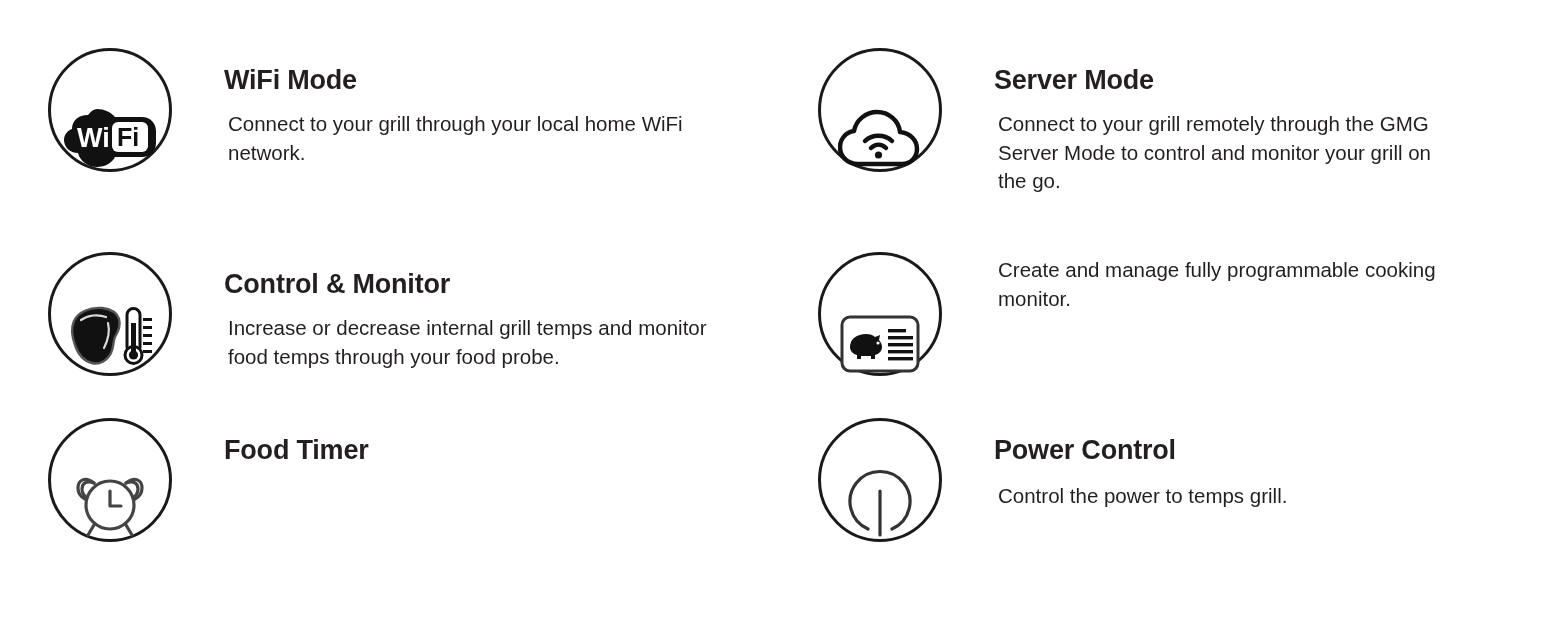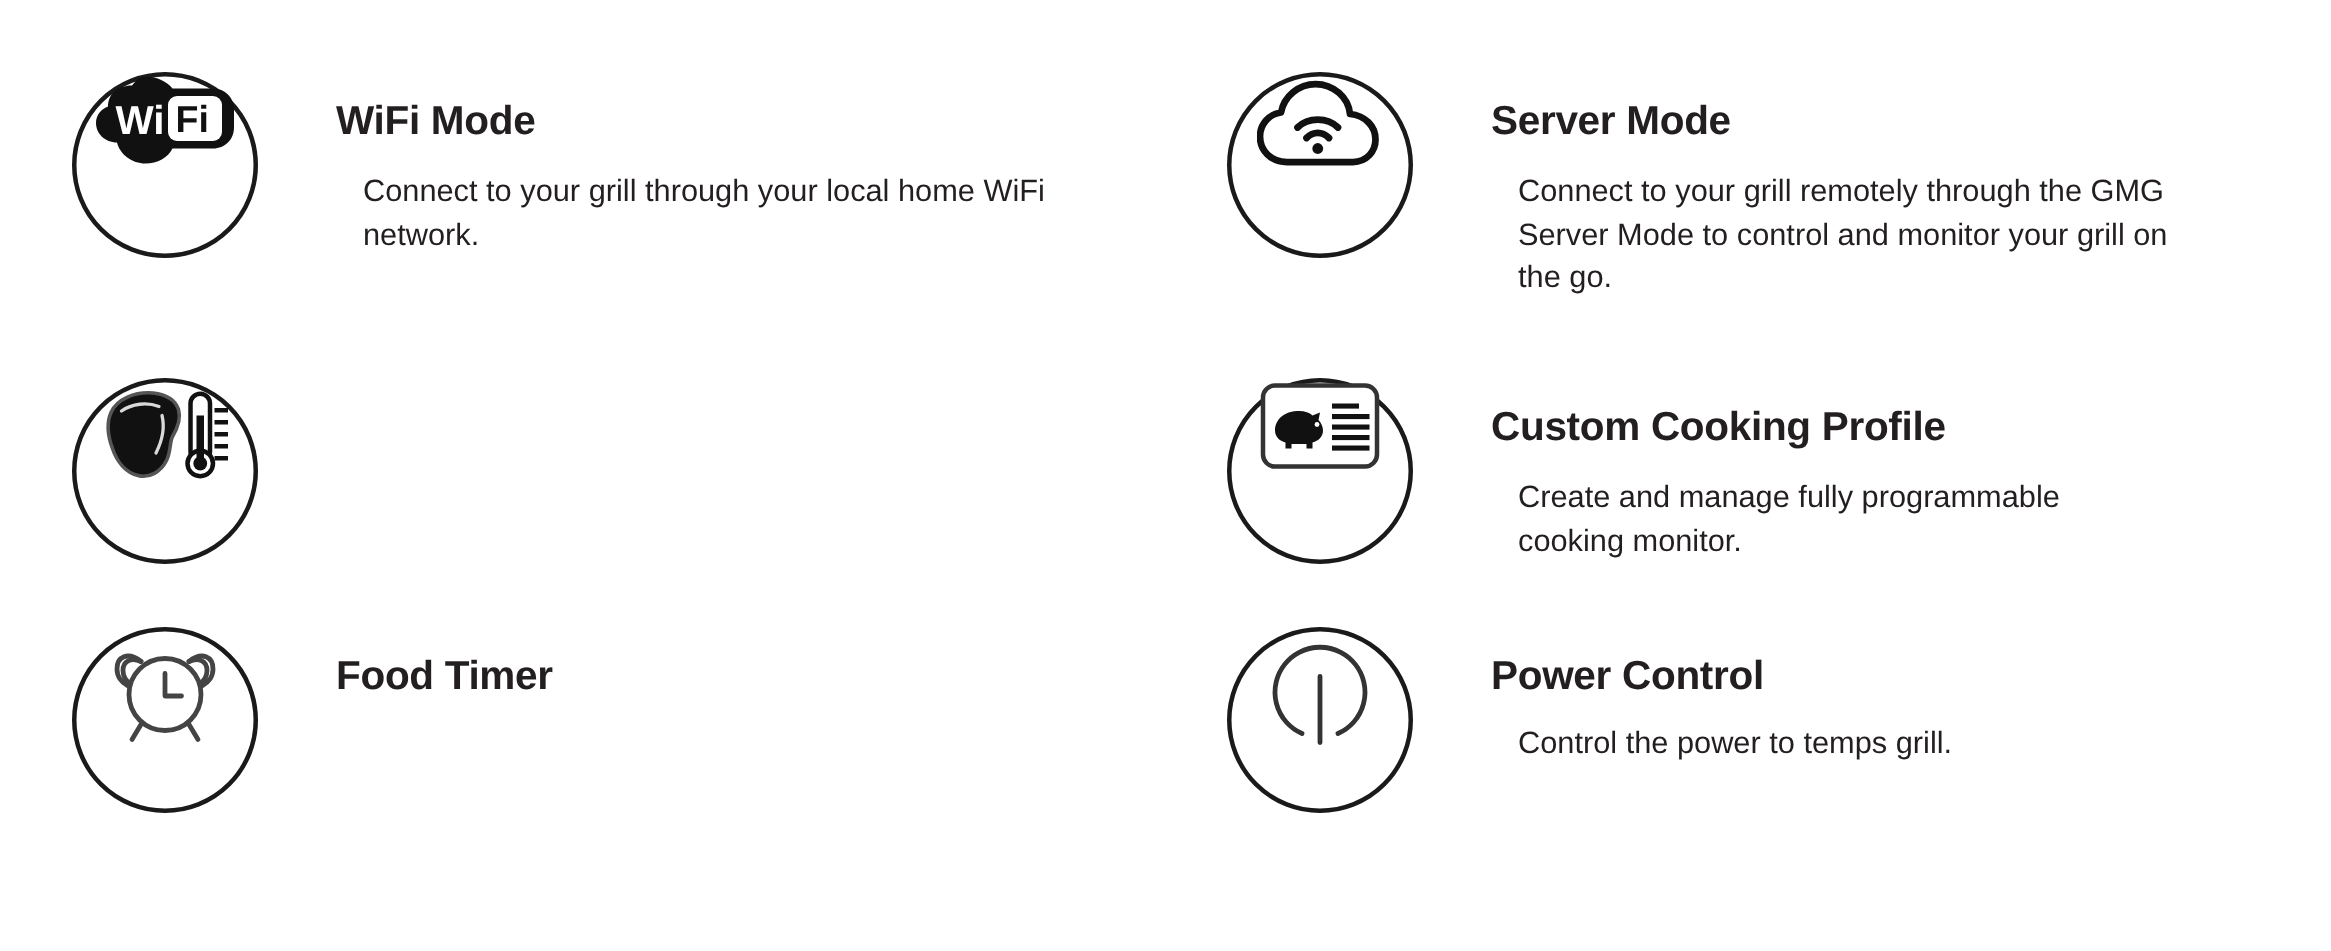--- a/index.html
+++ b/index.html
@@ -37,21 +37,21 @@
   .row-3 { top: 418px; }
 
   .icon-circle {
     flex: 0 0 auto;
     width: 124px;
     height: 124px;
     border: 3px solid #1a1a1a;
     border-radius: 50%;
     box-sizing: border-box;
     display: flex;
-    align-items: flex-start;
+    align-items: flex-end;
     justify-content: center;
   }
 
   .icon-circle svg {
     display: block;
   }
 
   .feature-text {
     margin-left: 52px;
     padding-top: 0px;
@@ -66,21 +66,21 @@
     color: #231f20;
     margin: 16px 0 14px 0;
     white-space: nowrap;
   }
 
   .feature-desc {
     font-size: 20.5px;
     font-weight: normal;
     line-height: 28.5px;
     color: #231f20;
-    margin: 18px;
+    margin: 4px;
   }
 
   
   .feature-item.spaced .feature-desc {
     margin-top: 16px;
   }
 
   
   .col-right .feature-text { max-width: 470px; }
   .col-left  .feature-text { max-width: 500px; }
@@ -149,20 +149,24 @@
 
         <rect x="63" y="22" width="5" height="30" fill="#111111"></rect>
         <circle cx="65.5" cy="54" r="4.6" fill="#111111"></circle>
 
         <rect x="75" y="17" width="9" height="3" fill="#111111"></rect>
         <rect x="75" y="25" width="9" height="3" fill="#111111"></rect>
         <rect x="75" y="33" width="9" height="3" fill="#111111"></rect>
         <rect x="75" y="41" width="9" height="3" fill="#111111"></rect>
         <rect x="75" y="49" width="9" height="3" fill="#111111"></rect>
       </svg>
+    </div>
+    <div class="feature-text">
+      <h3 class="feature-title">Control &amp; Monitor</h3>
+      <p class="feature-desc">Increase or decrease internal grill temps and monitor food temps through your food probe.</p>
     </div>
   </div>
 
   <div class="feature-item col-right row-2">
     <div class="icon-circle">
       <svg width="80" height="58" viewBox="0 0 80 58" aria-hidden="true">
 
         <rect x="2" y="2" width="76" height="54" rx="8" ry="8" fill="#ffffff" stroke="#333333" stroke-width="3"></rect>
 
         <path d="M10 32 C10 24 17 19 26 19 C30 19 33 20 35 22
@@ -173,21 +177,20 @@
         <circle cx="38" cy="28" r="1.6" fill="#ffffff"></circle>
 
         <rect x="48" y="14" width="18" height="3.4" fill="#111111"></rect>
         <rect x="48" y="21" width="25" height="3.4" fill="#111111"></rect>
         <rect x="48" y="28" width="25" height="3.4" fill="#111111"></rect>
         <rect x="48" y="35" width="25" height="3.4" fill="#111111"></rect>
         <rect x="48" y="42" width="25" height="3.4" fill="#111111"></rect>
       </svg>
     </div>
     <div class="feature-text">
-      <h3 class="feature-title">Custom Cooking Profile</h3>
       <p class="feature-desc">Create and manage fully programmable cooking monitor.</p>
     </div>
   </div>
 
   <div class="feature-item col-left row-3">
     <div class="icon-circle">
       <svg width="76" height="76" viewBox="0 0 76 76" aria-hidden="true">
 
         <path d="M22 20 C13 13 6 17 6 25 C6 30 9 34 13 36" fill="none" stroke="#444444" stroke-width="3.2" stroke-linecap="round"></path>
         <path d="M22 20 C15 17 10 20 10 26 C10 30 12 33 15 35" fill="none" stroke="#444444" stroke-width="3.2" stroke-linecap="round"></path>

